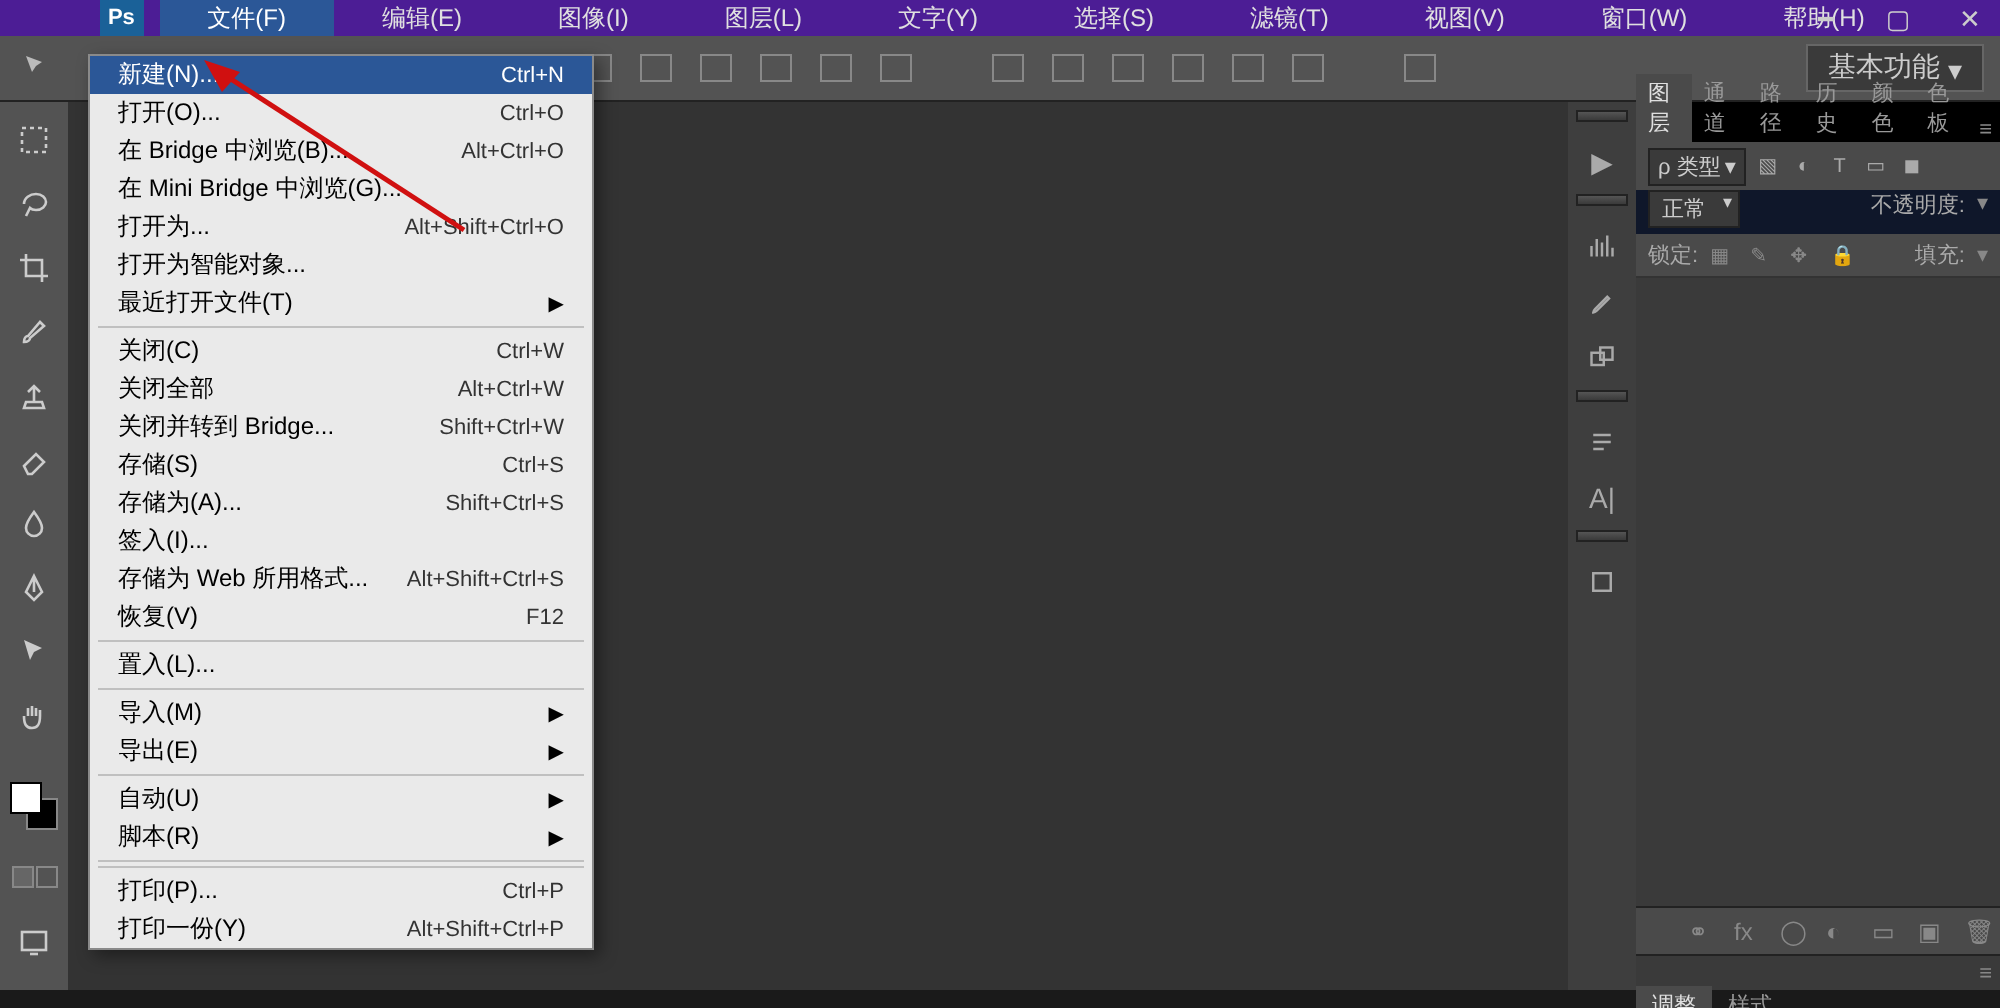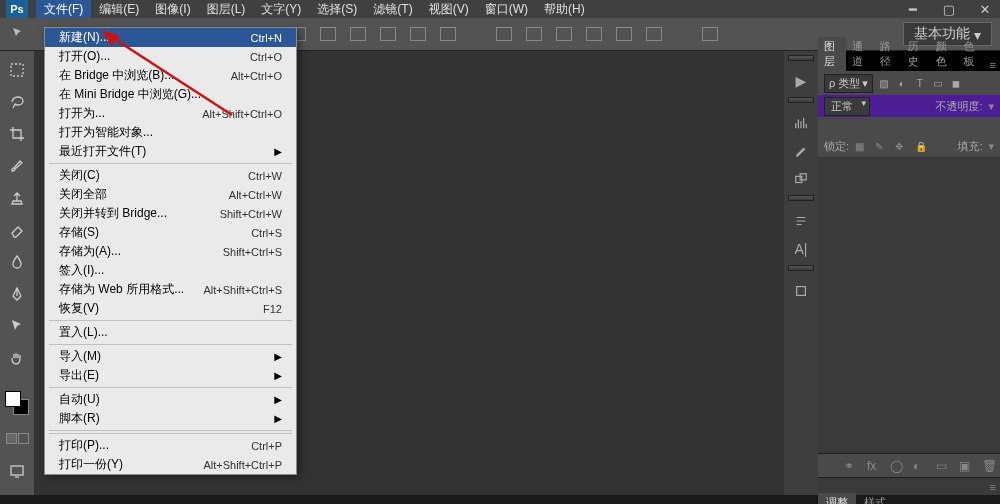--- a/index.html
+++ b/index.html
@@ -1,19 +1,19 @@
 <!DOCTYPE html>
 <html><head>
 <meta charset="utf-8">
 <style>
 * { margin: 0; padding: 0; box-sizing: border-box; font-family: "Microsoft YaHei", sans-serif; }
 body { background: #1a1a1a; width: 1000px; height: 504px; overflow: hidden; color: #ccc; font-size: 12px; }
-.menubar { height: 18px; background: #404040; display: flex; align-items: center; padding-left: 6px; position: relative; }
+.menubar { height: 18px; background: #4c1d95; display: flex; align-items: center; padding-left: 6px; position: relative; justify-content: center; }
 .ps-logo { width: 22px; height: 18px; background: #1a6198; display: flex; align-items: center; justify-content: center; font-size: 11px; font-weight: bold; color: #fff; margin-right: 8px; }
-.menu-item { padding: 0 8px; height: 18px; line-height: 18px; font-size: 12px; color: #e0e0e0; cursor: pointer; }
+.menu-item { padding: 0 24px; height: 18px; line-height: 18px; font-size: 12px; color: #e0e0e0; cursor: pointer; }
 .menu-item.active { background: #2b5797; color: #fff; }
 
 .window-controls { position: absolute; right: 6px; top: 0; display: flex; gap: 18px; }
 .win-ctrl { width: 18px; height: 18px; color: #ccc; font-size: 13px; display: flex; align-items: center; justify-content: center; cursor: pointer; }
 
 .toolbar { height: 33px; background: #535353; display: flex; align-items: center; padding: 0 8px; border-bottom: 1px solid #222; }
 .tb-spacer { margin-left: 260px; display: flex; gap: 14px; align-items: center; }
 .tb-ic { width: 16px; height: 14px; border: 1px solid #888; }
 .tb-right { margin-left: auto; }
 .workspace-btn { background: #3a3a3a; border: 1px solid #666; padding: 2px 10px; font-size: 14px; color: #ccc; display: flex; align-items: flex-end; gap: 4px; cursor: pointer; }
@@ -48,25 +48,25 @@
 .right-panels { width: 182px; background: #4a4a4a; display: flex; flex-direction: column; }
 .panel-tabs { height: 20px; background: #000000; display: flex; align-items: flex-end; font-size: 11px; }
 .ptab { padding: 2px 6px; color: #999; cursor: pointer; }
 .ptab.active { background: #4a4a4a; color: #e0e0e0; }
 .panel-tabs .menuarrow { margin-left: auto; padding: 0 4px; color: #888; cursor: pointer; }
 
 .layer-opts { height: 24px; background: #4a4a4a; display: flex; align-items: center; padding: 0 6px; gap: 4px; }
 .kind-dd { display: flex; align-items: center; gap: 2px; background: #3a3a3a; border: 1px solid #222; padding: 1px 4px; font-size: 11px; color: #ccc; }
 .kind-ic { width: 14px; height: 14px; display: flex; align-items: center; justify-content: center; color: #aaa; font-size: 10px; cursor: pointer; }
 
-.layer-blend { height: 22px; background: #4c1d95; display: flex; align-items: center; padding: 0 6px; font-size: 11px; color: #aaa; gap: 6px; }
+.layer-blend { height: 22px; background: #0f172a; display: flex; align-items: flex-start; padding: 0 6px; font-size: 11px; color: #aaa; gap: 6px; }
 .blend-dd { background: #3a3a3a; border: 1px solid #222; padding: 1px 16px 1px 6px; color: #ccc; position: relative; }
 .blend-dd::after { content: "▾"; position: absolute; right: 3px; top: 0; font-size: 9px; }
 
-.layer-lock { height: 22px; background: #4a4a4a; display: flex; align-items: center; padding: 0 6px; font-size: 11px; color: #aaa; gap: 6px; border-bottom: 1px solid #333; margin-top: 19px; }
+.layer-lock { height: 22px; background: #4a4a4a; display: flex; align-items: center; padding: 0 6px; font-size: 11px; color: #aaa; gap: 6px; border-bottom: 1px solid #333; }
 .lock-ic { width: 14px; height: 12px; cursor: pointer; color: #888; font-size: 10px; }
 
 .layer-list { flex: 1; background: #3a3a3a; }
 
 .layer-bottom { height: 24px; background: #4a4a4a; display: flex; align-items: center; padding: 0 4px; gap: 9px; justify-content: flex-end; border-top: 1px solid #222; }
 .lb-ic { width: 14px; height: 14px; cursor: pointer; color: #888; }
 
 .tab-strip { height: 18px; background: #3a3a3a; display: flex; align-items: center; font-size: 11px; border-top: 1px solid #222; }
 .tst { padding: 2px 8px; color: #999; cursor: pointer; margin-top: 32px; }
 .tst.active { background: #4a4a4a; color: #e0e0e0; }

